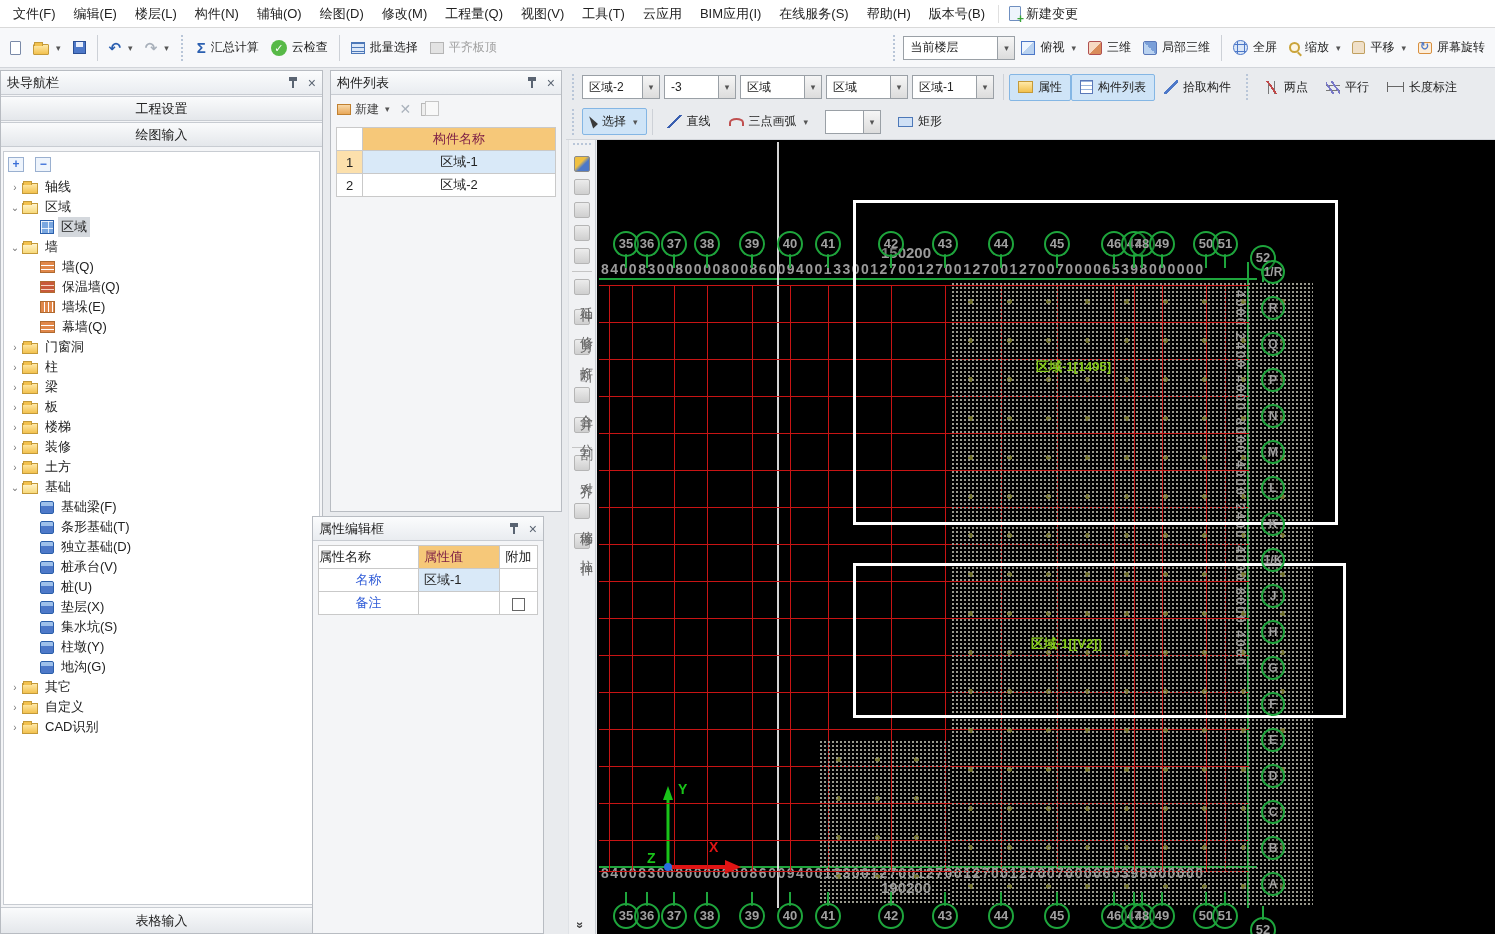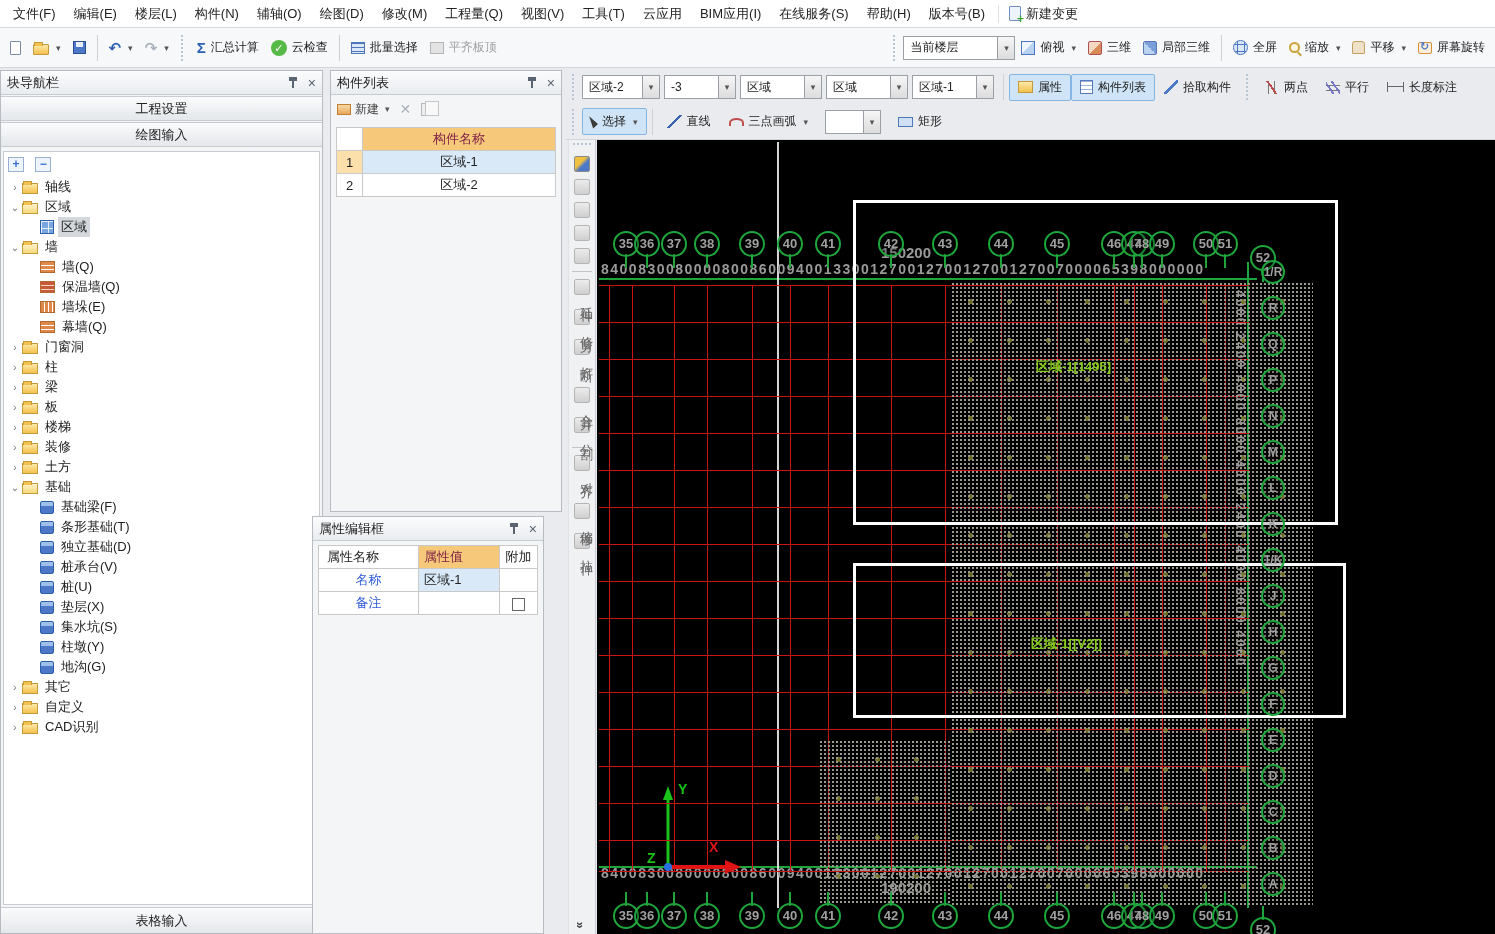--- a/index.html
+++ b/index.html
@@ -501,21 +501,21 @@
   <div class="panel" style="left:312px;top:516px;width:232px;height:418px">
     <div class="ptitle">
       <span>属性编辑框</span>
       <span class="sp"></span>
       <span class="pin"></span>
       <span class="closex">×</span>
     </div>
     <table class="grid">
       <tbody>
           <tr>
-        <th style="width:100px;text-align:left;padding-left:8px">属性名称</th>
+        <th style="width:100px;text-align:left;padding-left:0">属性名称</th>
         <th class="hdr-orange" style="text-align:left;padding-left:5px">属性值</th>
         <th style="width:38px">附加</th>
       </tr>
       </tbody>
         <tbody id="prop-rows">
           <tr>
             <td class="prop-label">名称</td>
             <td class="cell-sel" style="padding-left: 5px;">区域-1</td>
             <td style="text-align: center;"></td>
           </tr>

